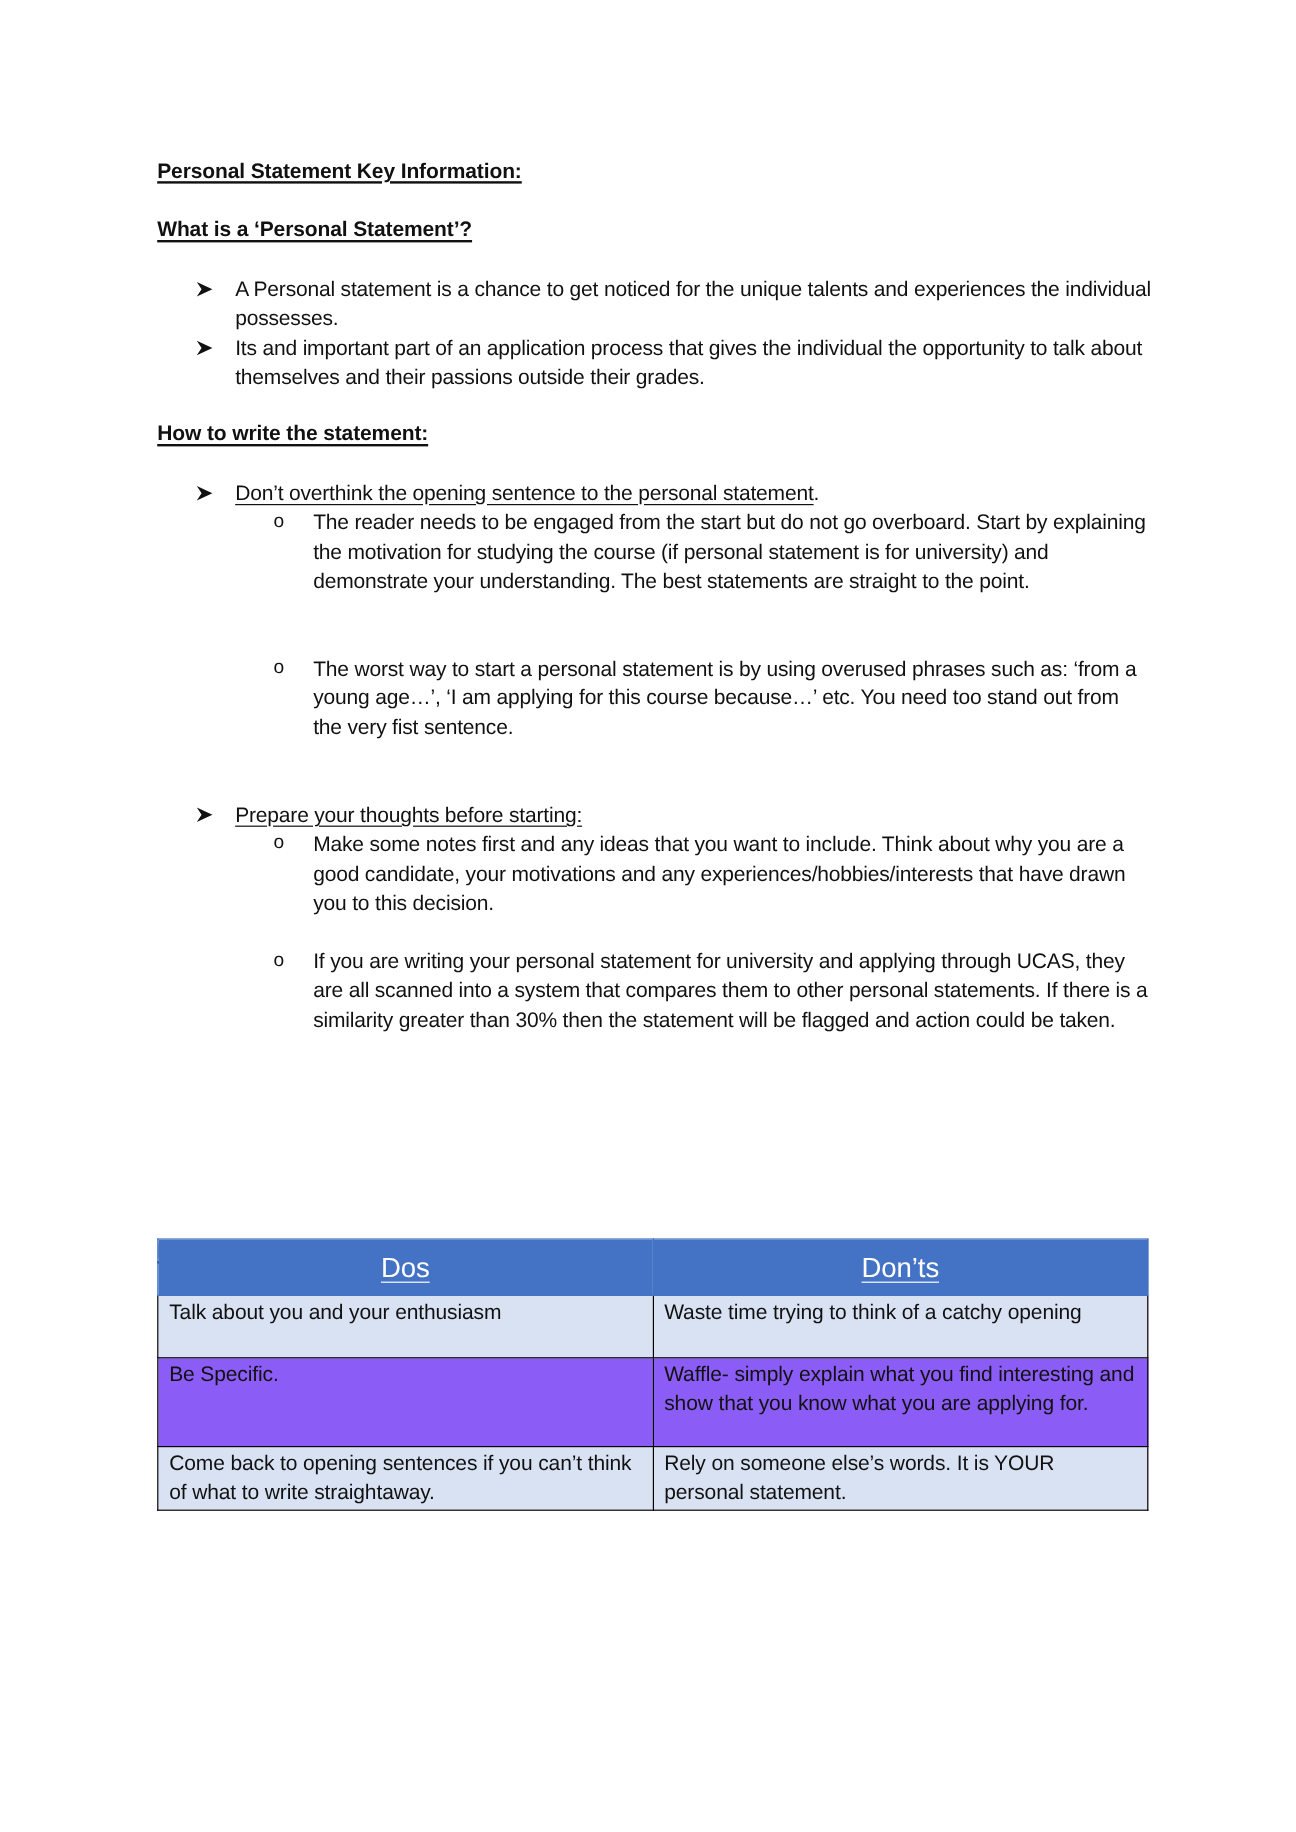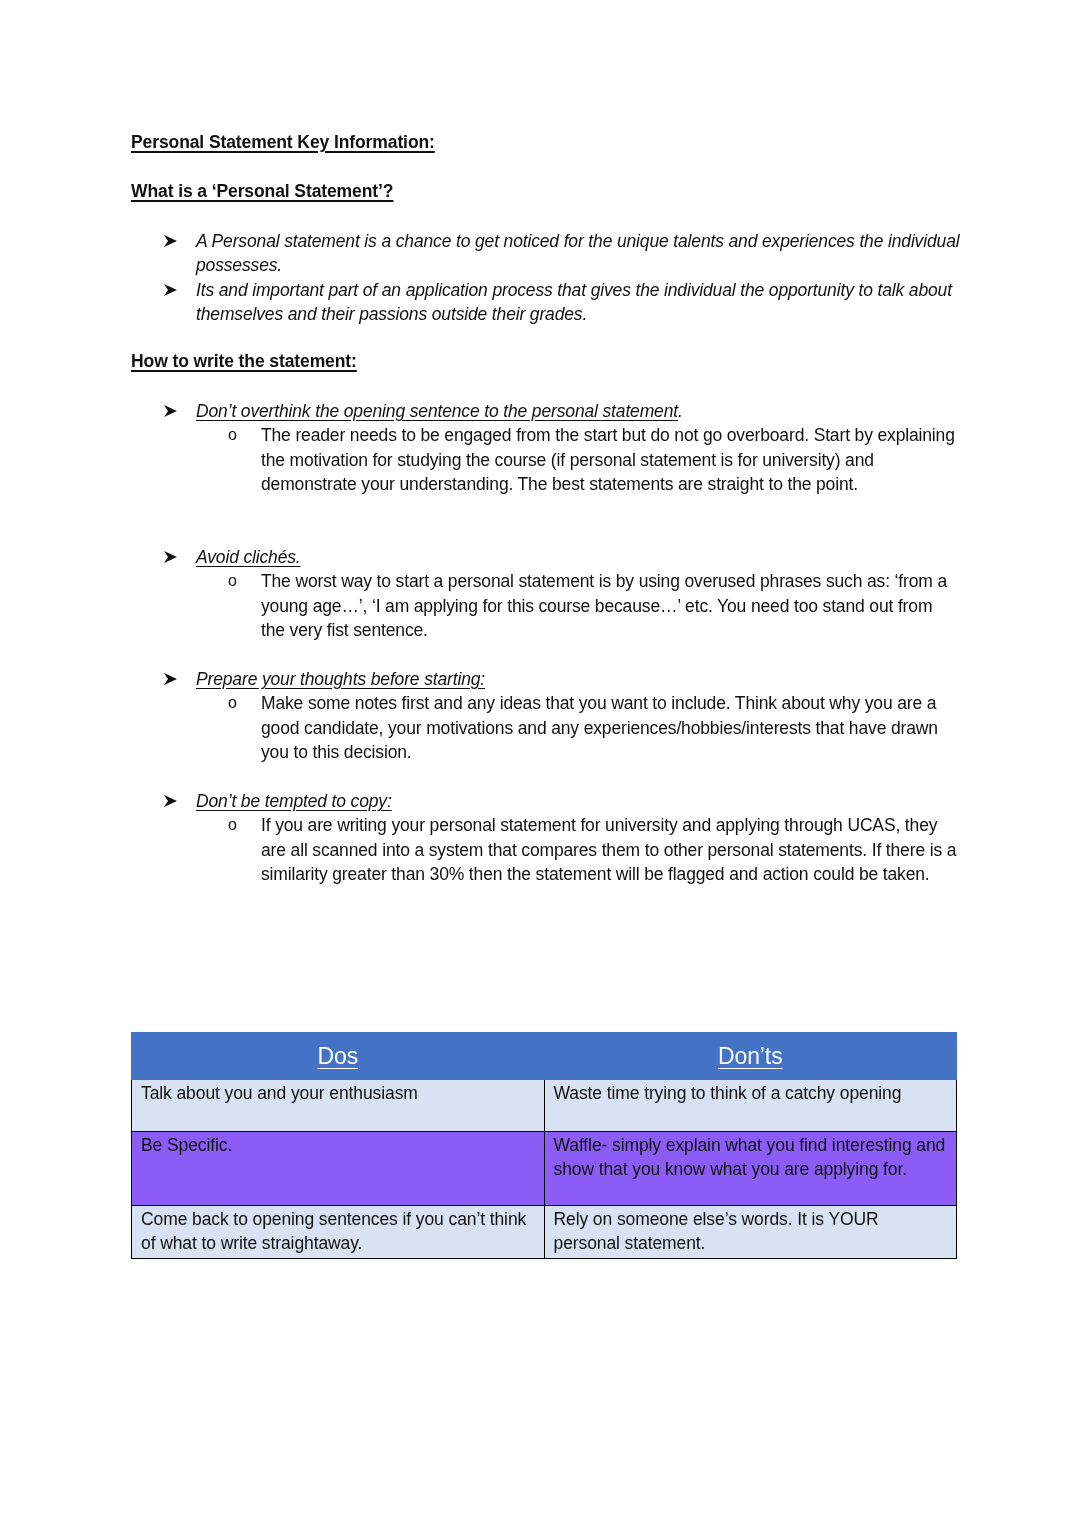--- a/index.html
+++ b/index.html
@@ -36,21 +36,20 @@
       left: 0;
       width: 1080px;
     }
     .lvl1 {
       position: relative;
       padding-left: 196px;
       padding-right: 105px;
       font-size: 17.5px;
       line-height: 24.3px;
       letter-spacing: -0.15px;
-      font-style: italic;
     }
     .lvl1 .bullet {
       position: absolute;
       left: 163px;
       top: 0;
       width: 18px;
       height: 24px;
       display: flex;
       align-items: center;
     }
@@ -151,28 +150,20 @@
       </span>
       <span class="u">Don’t overthink the opening sentence to the personal statement</span><span>.</span>
     </div>
     <div class="lvl2">
       <span class="bullet">o</span>
       <span>The reader needs to be engaged from the start but do not go overboard. Start by explaining the motivation for studying the course (if personal statement is for university) and demonstrate your understanding. The best statements are straight to the point.</span>
     </div>
   </div>
 
   <div class="block" style="top:545px;">
-    <div class="lvl1">
-      <span class="bullet">
-        <svg class="arrow-svg" width="15" height="14" viewBox="0 0 15 14">
-            <path d="M1 1 L14 7 L1 13 L5 7 Z" fill="#111"></path>
-          </svg>
-      </span>
-      <span class="u">Avoid clichés.</span><span></span>
-    </div>
     <div class="lvl2">
       <span class="bullet">o</span>
       <span>The worst way to start a personal statement is by using overused phrases such as: ‘from a young age…’, ‘I am applying for this course because…’ etc. You need too stand out from the very fist sentence.</span>
     </div>
   </div>
 
   <div class="block" style="top:667px;">
     <div class="lvl1">
       <span class="bullet">
         <svg class="arrow-svg" width="15" height="14" viewBox="0 0 15 14">
@@ -181,28 +172,20 @@
       </span>
       <span class="u">Prepare your thoughts before starting:</span><span></span>
     </div>
     <div class="lvl2">
       <span class="bullet">o</span>
       <span>Make some notes first and any ideas that you want to include. Think about why you are a good candidate, your motivations and any experiences/hobbies/interests that have drawn you to this decision.</span>
     </div>
   </div>
 
   <div class="block" style="top:789px;">
-    <div class="lvl1">
-      <span class="bullet">
-        <svg class="arrow-svg" width="15" height="14" viewBox="0 0 15 14">
-            <path d="M1 1 L14 7 L1 13 L5 7 Z" fill="#111"></path>
-          </svg>
-      </span>
-      <span class="u">Don’t be tempted to copy:</span><span></span>
-    </div>
     <div class="lvl2">
       <span class="bullet">o</span>
       <span>If you are writing your personal statement for university and applying through UCAS, they are all scanned into a system that compares them to other personal statements. If there is a similarity greater than 30% then the statement will be flagged and action could be taken.</span>
     </div>
   </div>
 
   <div class="heading" style="top:985px;margin-top:47px;">Dos and Don’ts</div>
 
   <table class="dd">
     <thead>

